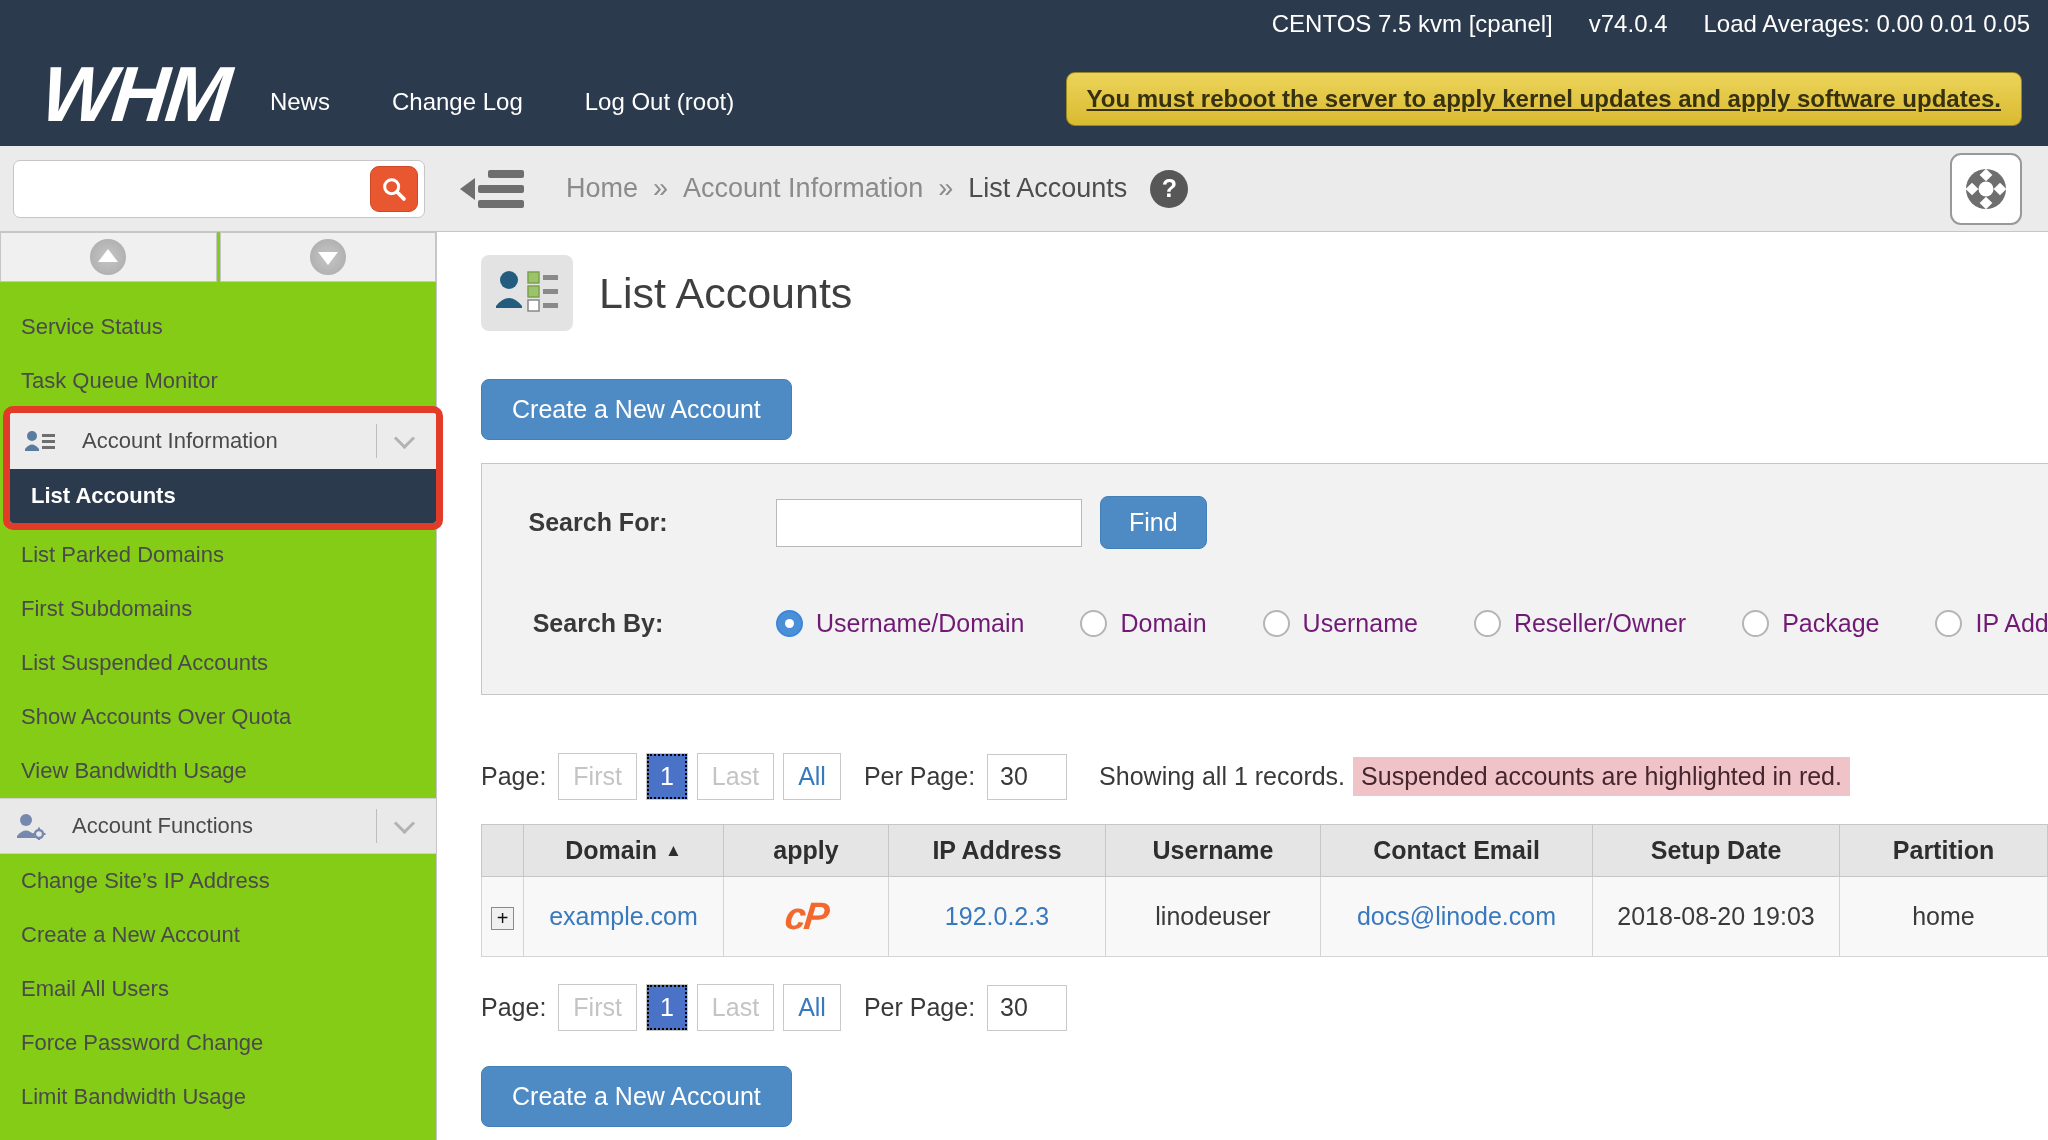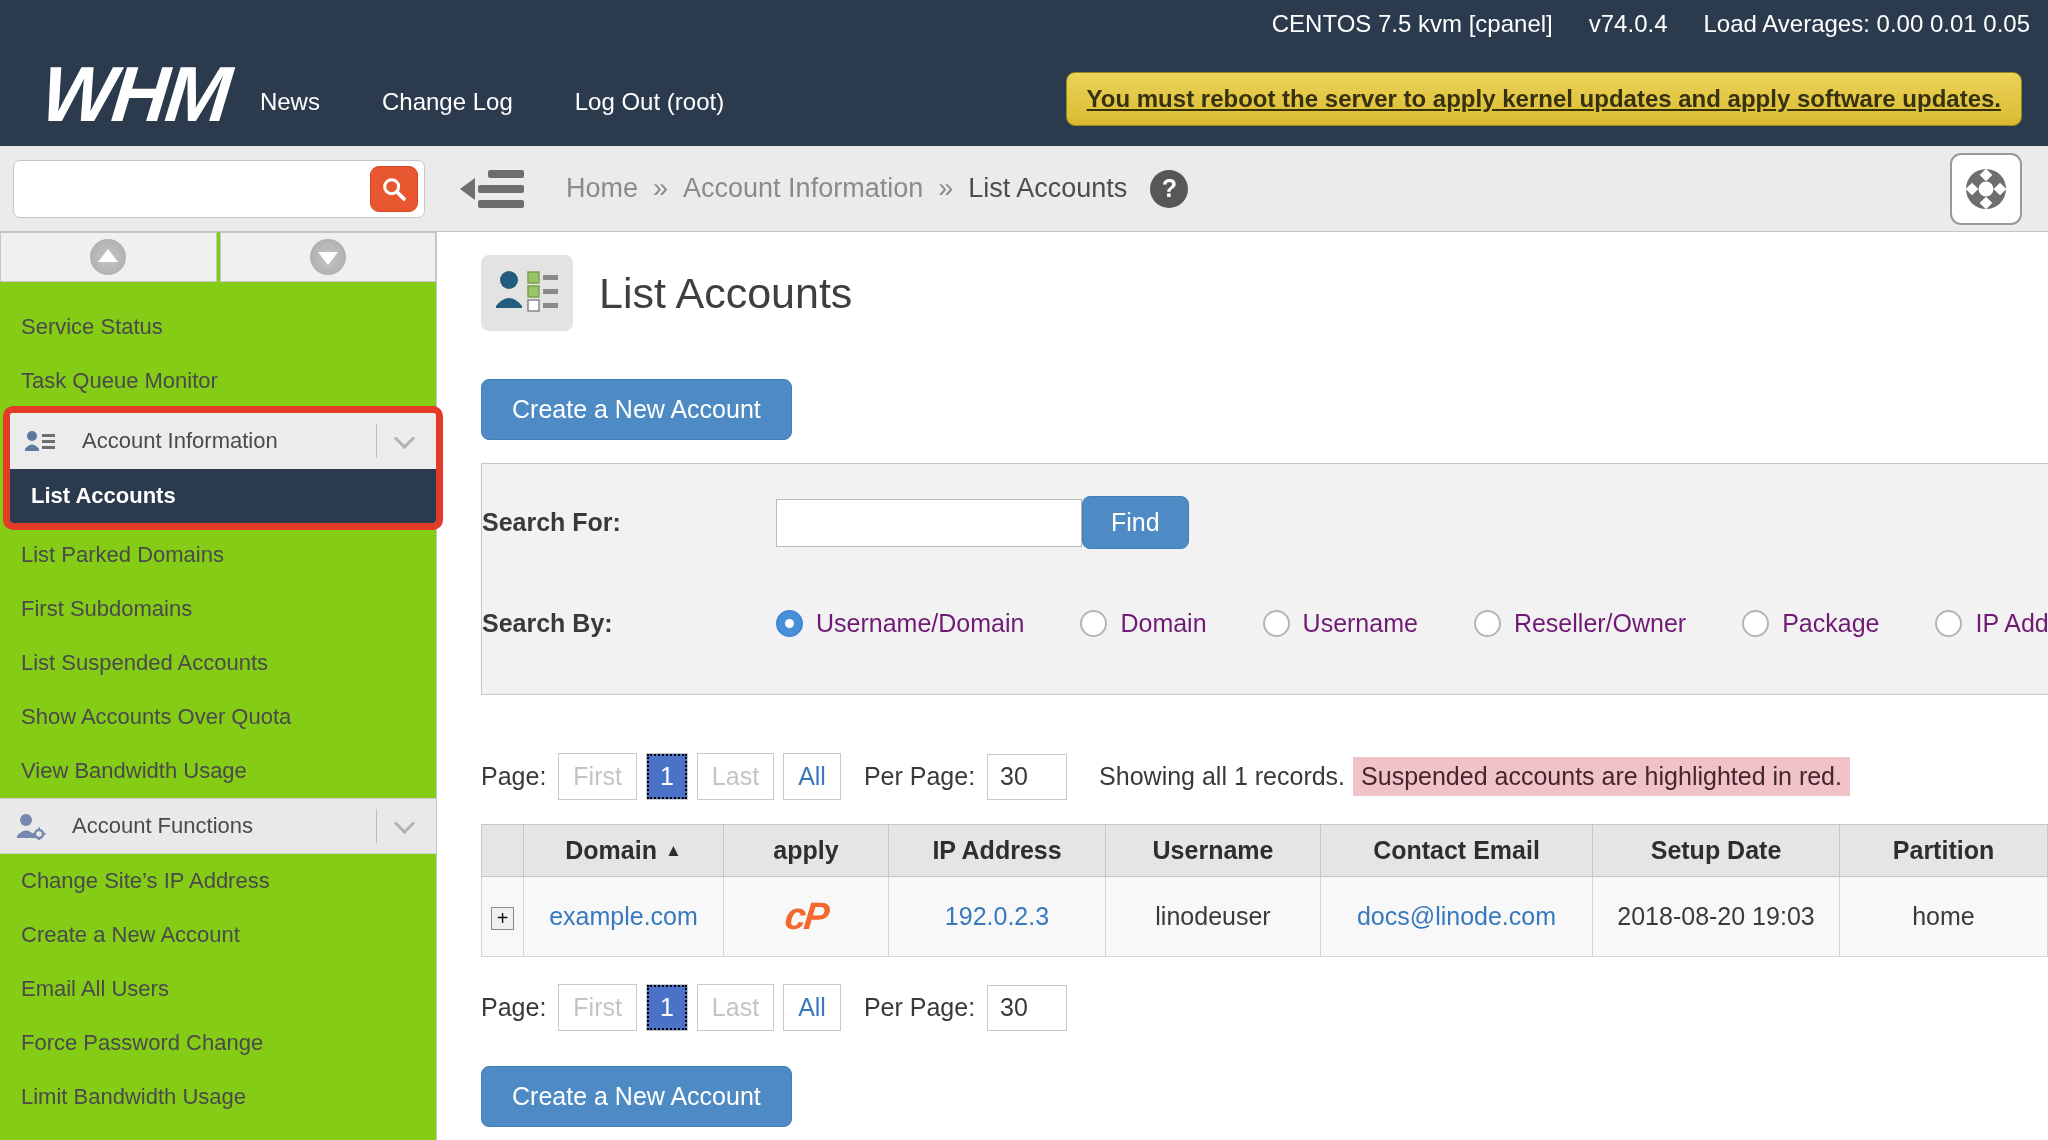--- a/index.html
+++ b/index.html
@@ -4,21 +4,21 @@
 <style>
   * { margin:0; padding:0; box-sizing:border-box; }
   html,body { overflow:hidden; }
   body { font-family:"Liberation Sans","DejaVu Sans",sans-serif; }
   .page { width:2048px; height:1140px; position:relative; overflow:hidden; background:#fff; }
 
   
   .hdr { height:146px; background:#2b3a4d; position:relative; display:flex; align-items:flex-end; }
   .logo { color:#fff; font-size:78px; font-weight:800; font-style:italic; letter-spacing:-3px;
           margin:0 0 6px 42px; transform:skewX(-6deg); }
-  .nav { display:flex; gap:62px; margin-left:32px; padding-bottom:30px; }
+  .nav { display:flex; gap:62px; margin-left:42px; padding-bottom:30px; }
   .nav-item { color:#fff; font-size:24px; text-decoration:none; cursor:pointer; }
   .server-info { position:absolute; top:10px; right:18px; display:flex; gap:36px; color:#fff; font-size:24px; }
   .warning { position:absolute; top:72px; right:26px; display:block; padding:12px 20px;
              background:linear-gradient(#ecd45a,#d9ba30); border:1px solid #9c8820; border-radius:9px;
              color:#37310f; font-size:24px; font-weight:600; text-decoration:underline; white-space:nowrap; cursor:pointer; }
 
   
   .topbar { height:86px; background:#ebebeb; border-bottom:1px solid #c6c6c6; position:relative;
             display:flex; align-items:center; padding-left:460px; }
   .side-search { position:absolute; left:13px; top:14px; width:412px; height:58px; background:#fff;
@@ -75,24 +75,24 @@
                 align-items:center; justify-content:center; }
   .page-title { font-size:43px; font-weight:400; color:#3f3f3f; margin-left:26px; }
   .btn-primary { display:inline-block; background:#4e8bc4; border:1px solid #4480b8; color:#fff;
                  font-size:25px; border-radius:8px; padding:15px 30px; cursor:pointer;
                  font-family:inherit; }
   .create-top { margin-top:48px; }
   .search-panel { margin-top:23px; width:100%; background:#f2f2f2; border:1px solid #c6c6c6; border-right:none;
                   padding:32px 0 56px; }
   .sp-row { display:flex; align-items:center; }
   .sp-row2 { margin-top:60px; }
-  .sp-label { width:232px; flex:none; text-align:left; font-size:25px; font-weight:700; color:#393939; }
+  .sp-label { width:232px; flex:none; text-align:center; font-size:25px; font-weight:700; color:#393939; }
   .sp-input { margin-left:62px; width:306px; height:48px; border:1px solid #b9b9b9; background:#fff;
               font-size:24px; padding:0 10px; outline:none; }
-  .btn-find { padding:11px 28px;text-align:center; }
+  .btn-find { margin-left:18px; padding:11px 28px;text-align:center; }
   .radios { display:flex; align-items:center; margin-left:62px; gap:56px; }
   .radio-group { display:flex; align-items:center; gap:13px; font-size:25px; color:#701a75;
                  white-space:nowrap; cursor:pointer; }
   .radio { width:27px; height:27px; border-radius:50%; border:2px solid #b5b5b5; background:#fff; flex:none;
            position:relative; }
   .radio.checked { border-color:#3f86d8; background:#4a90d9; }
   .radio.checked::after { content:""; position:absolute; left:50%; top:50%; width:9px; height:9px;
                           margin:-4.5px 0 0 -4.5px; border-radius:50%; background:#fff; }
 
   .pag-row { display:flex; align-items:center; font-size:25px; color:#393939; }

